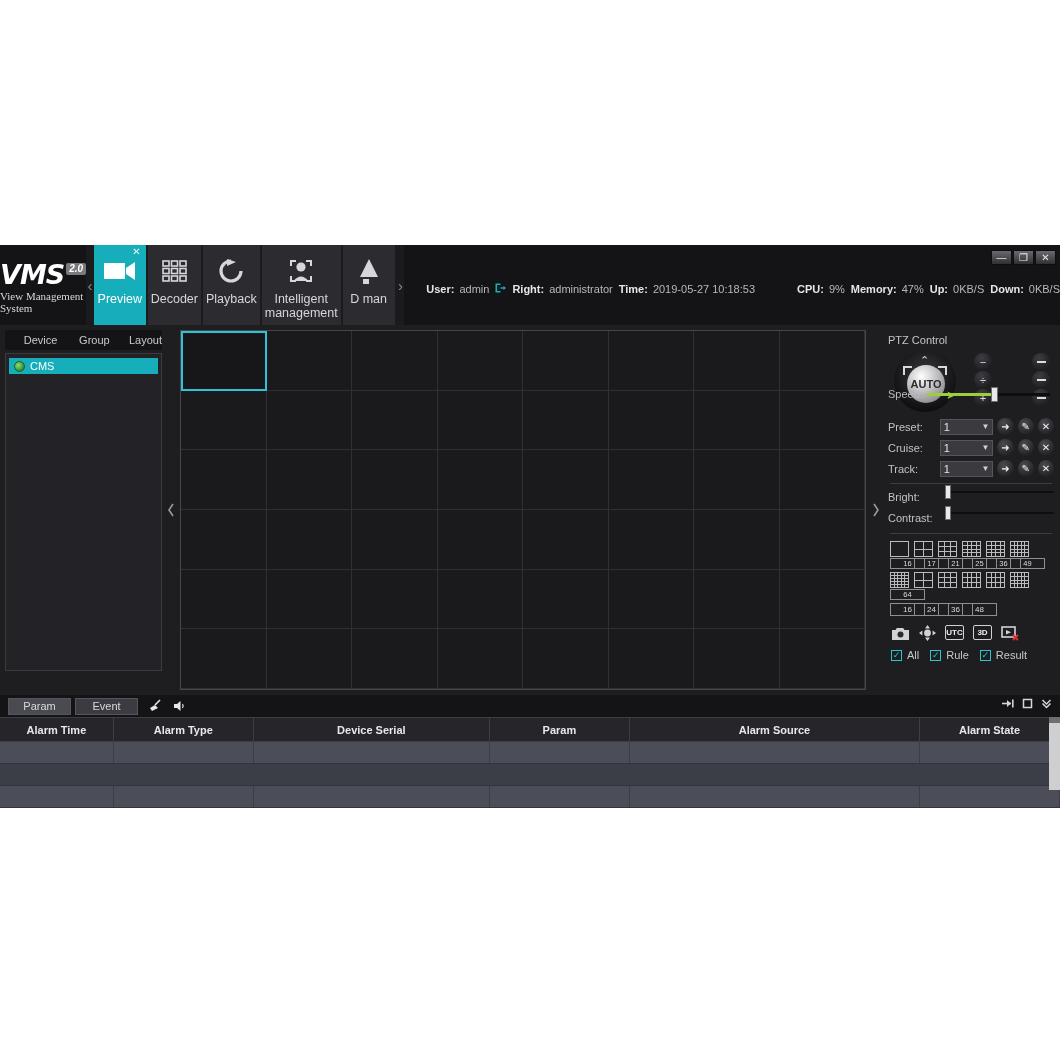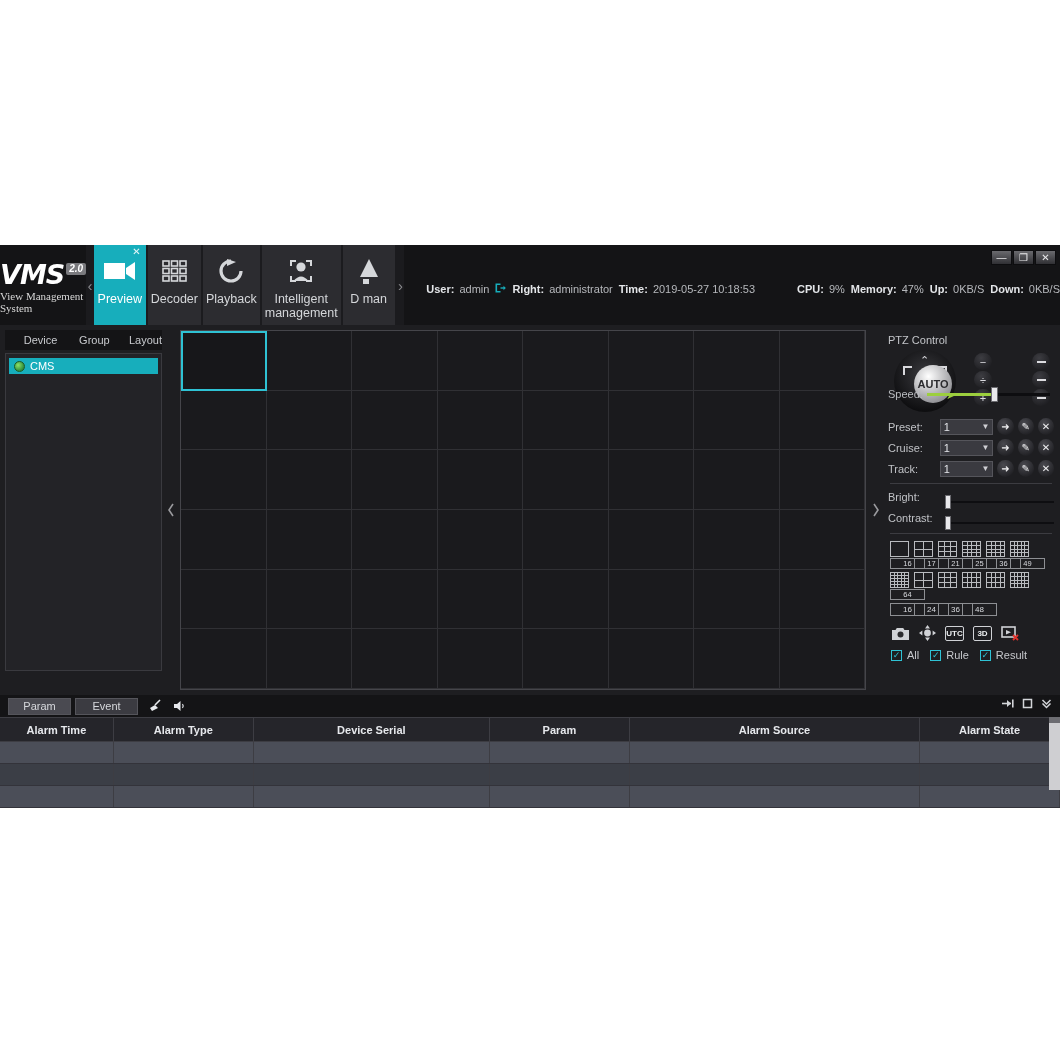--- a/index.html
+++ b/index.html
@@ -171,21 +171,21 @@
   
   .ptz { width: 176px; padding: 4px 6px 0 4px; }
   .ptz-title { font-size: 11px; color: #c3c5c9; margin-bottom: 4px; }
   .ptz-top { position: relative; height: 62px; }
   .joy {
     position: absolute; left: 6px; top: 0;
     width: 62px; height: 62px; border-radius: 50%;
     background: radial-gradient(circle at 50% 40%, #3a3a3e, #0e0e10 75%);
   }
   .joy-knob {
-    position: absolute; left: 20px; top: 15px;
+    position: absolute; left: 13px; top: 15px;
     width: 38px; height: 38px; border-radius: 50%;
     background: radial-gradient(circle at 38% 30%, #ffffff, #9a9a9e 70%, #6e6e72);
     display: flex; align-items: center; justify-content: center;
     font-size: 11px; font-weight: bold; color: #2b2b2e;
     cursor: pointer;
   }
   .joy-up { position: absolute; left: 26px; top: 4px; color: #d8d8dc; font-size: 11px; }
   .joy-c1 { position: absolute; left: 9px; top: 16px; width: 9px; height: 9px;
             border-left: 2px solid #d8d8dc; border-top: 2px solid #d8d8dc; }
   .joy-c2 { position: absolute; right: 9px; top: 16px; width: 9px; height: 9px;
@@ -240,21 +240,21 @@
   }
   .ptzsel .caret { font-size: 8px; color: #d0d0d4; }
   .rbtn {
     width: 17px; height: 17px; border-radius: 50%;
     background: radial-gradient(circle at 38% 30%, #4a4a50, #141417);
     color: #f0f0f2; font-size: 10px;
     display: flex; align-items: center; justify-content: center;
     cursor: pointer;
   }
 
-  .sliderow { display: flex; align-items: flex-end; gap: 5px; margin-bottom: 9px; }
+  .sliderow { display: flex; align-items: flex-start; gap: 5px; margin-bottom: 9px; }
   .sliderlbl { width: 52px; font-size: 11px; color: #c0c2c6; }
   .slidertrack { position: relative; flex: 1; height: 2px; background: #0e0e11; }
   .sliderknob {
     position: absolute; left: 0; top: -6px;
     width: 6px; height: 14px; background: #e9e9ec; border: 1px solid #6b6b70;
     cursor: pointer;
   }
   .hrline { height: 1px; background: #3c3c41; margin: 6px 2px 7px 2px; }
 
   
@@ -270,21 +270,21 @@
     margin-top: 1px;
     width: 35px; height: 11px;
     border: 1px solid #8d8f93;
     color: #d9dbdf; font-size: 7.5px;
     display: flex; align-items: center; justify-content: center;
     line-height: 1;
   }
   .laybtn.numonly { margin-top: 0; }
   .laybtn.numonly .lb-num { margin-top: 0; height: 13px; font-size: 8px; }
 
-  .toolicons { display: flex; align-items: center; gap: 9px; margin: 9px 0 8px 3px; }
+  .toolicons { display: flex; gap: 9px; margin: 9px 0 8px 3px; }
   .tbtn { cursor: pointer; display: flex; align-items: center; }
   .boxicon {
     width: 19px; height: 15px;
     border: 1.5px solid #d0d2d6; border-radius: 2px;
     color: #eceef0; font-size: 8px; font-weight: bold;
     display: flex; align-items: center; justify-content: center;
   }
   .chkrow { display: flex; align-items: center; gap: 5px; margin-left: 3px; font-size: 11px; color: #c6c8cc; }
   .chk {
     width: 11px; height: 11px;

